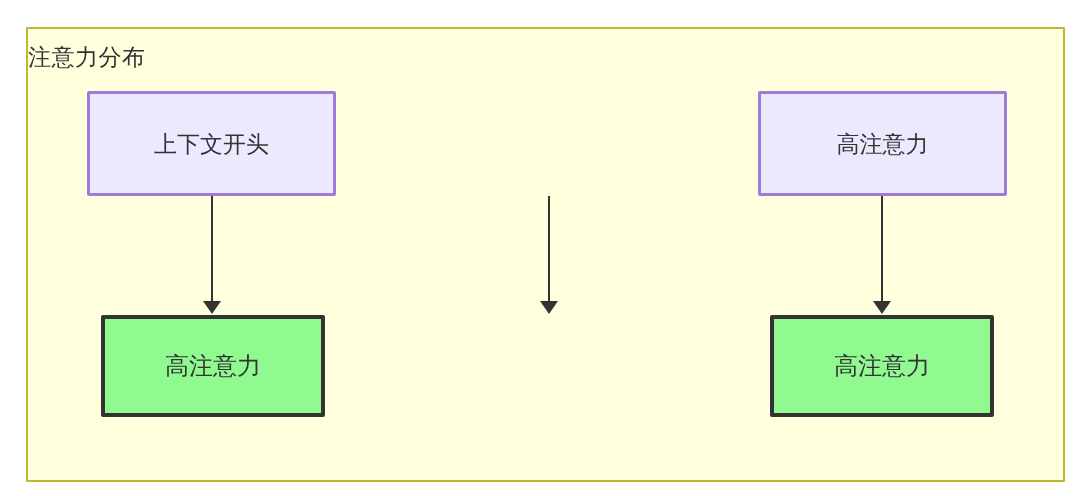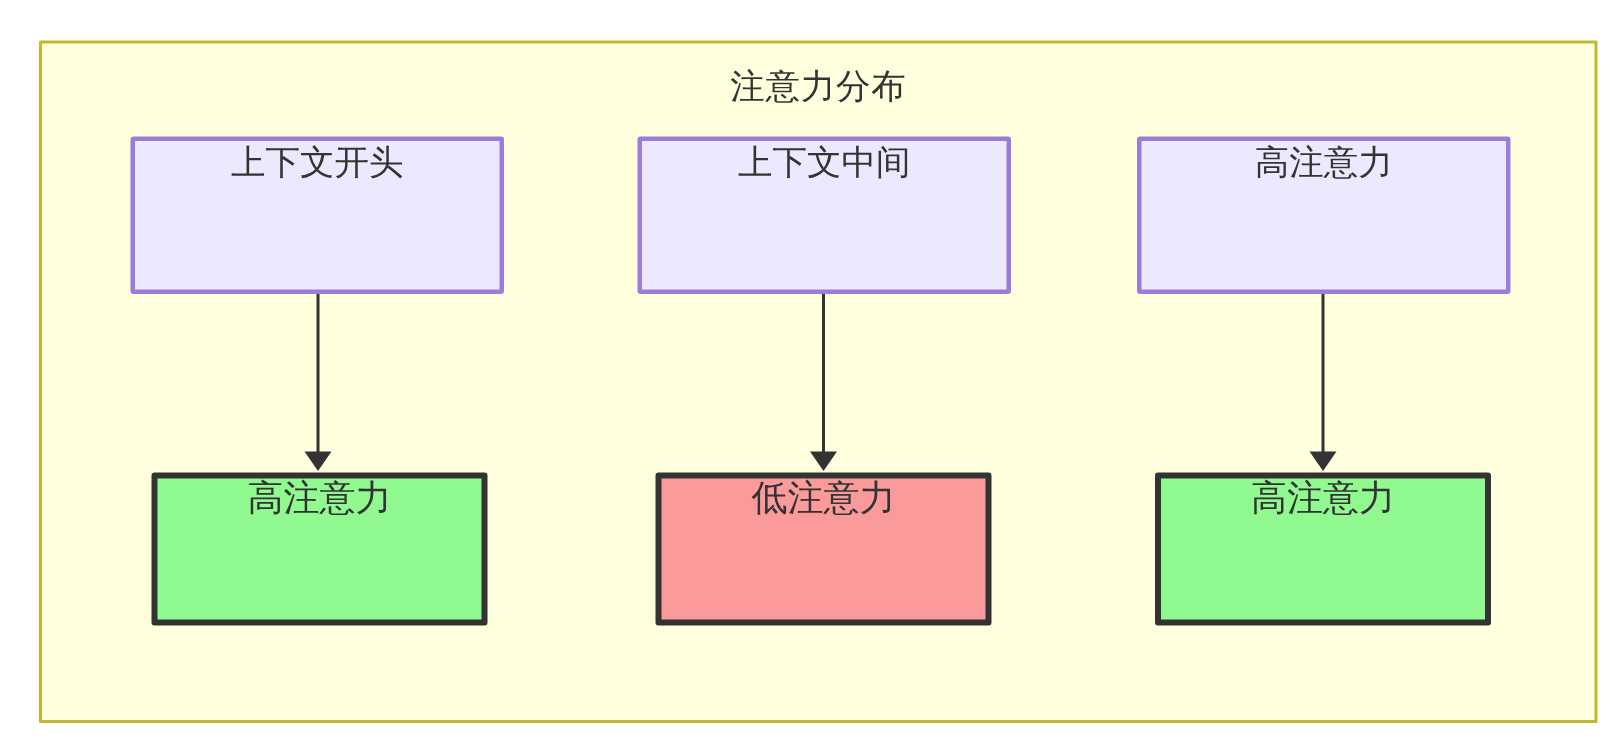--- a/index.html
+++ b/index.html
@@ -32,33 +32,34 @@
     background: #ffffdd;
     border: 2px solid #bfb833;
     border-radius: 1px;
   }
 
   .subgraph-title {
     position: absolute;
     left: 0;
     top: 14px;
     width: 100%;
-    text-align: center;
+    text-align: left;
     font-size: 23px;
     line-height: 28px;
     color: #333333;
     letter-spacing: 0.5px;
     white-space: nowrap;
   }
 
   
   .node {
     position: absolute;
     box-sizing: border-box;
     display: flex;
+    align-items: center;
     justify-content: center;
     text-align: center;
     color: #333333;
     white-space: nowrap;
   }
 
   .node-ctx {
     width: 249px;
     height: 105px;
     background: #ece8fd;
@@ -123,33 +124,27 @@
     <path d="M540,301 L558,301 L549,314 Z" fill="#333333"></path>
 
     <line x1="882" y1="196" x2="882" y2="302" stroke="#333333" stroke-width="2"></line>
     <path d="M873,301 L891,301 L882,314 Z" fill="#333333"></path>
   </svg>
 
   <div class="node node-ctx" id="node-ctx-start">
     <span>上下文开头</span>
   </div>
 
-  <div class="node node-ctx" id="node-ctx-middle">
-    <span>上下文中间</span>
-  </div>
 
   <div class="node node-ctx" id="node-ctx-end">
     <span>高注意力</span>
   </div>
 
   <div class="node node-attn fill-green" id="node-attn-high-1">
     <span>高注意力</span>
   </div>
 
-  <div class="node node-attn fill-red" id="node-attn-low">
-    <span>低注意力</span>
-  </div>
 
   <div class="node node-attn fill-green" id="node-attn-high-2">
     <span>高注意力</span>
   </div>
 
 </div>
 
 </body></html>

